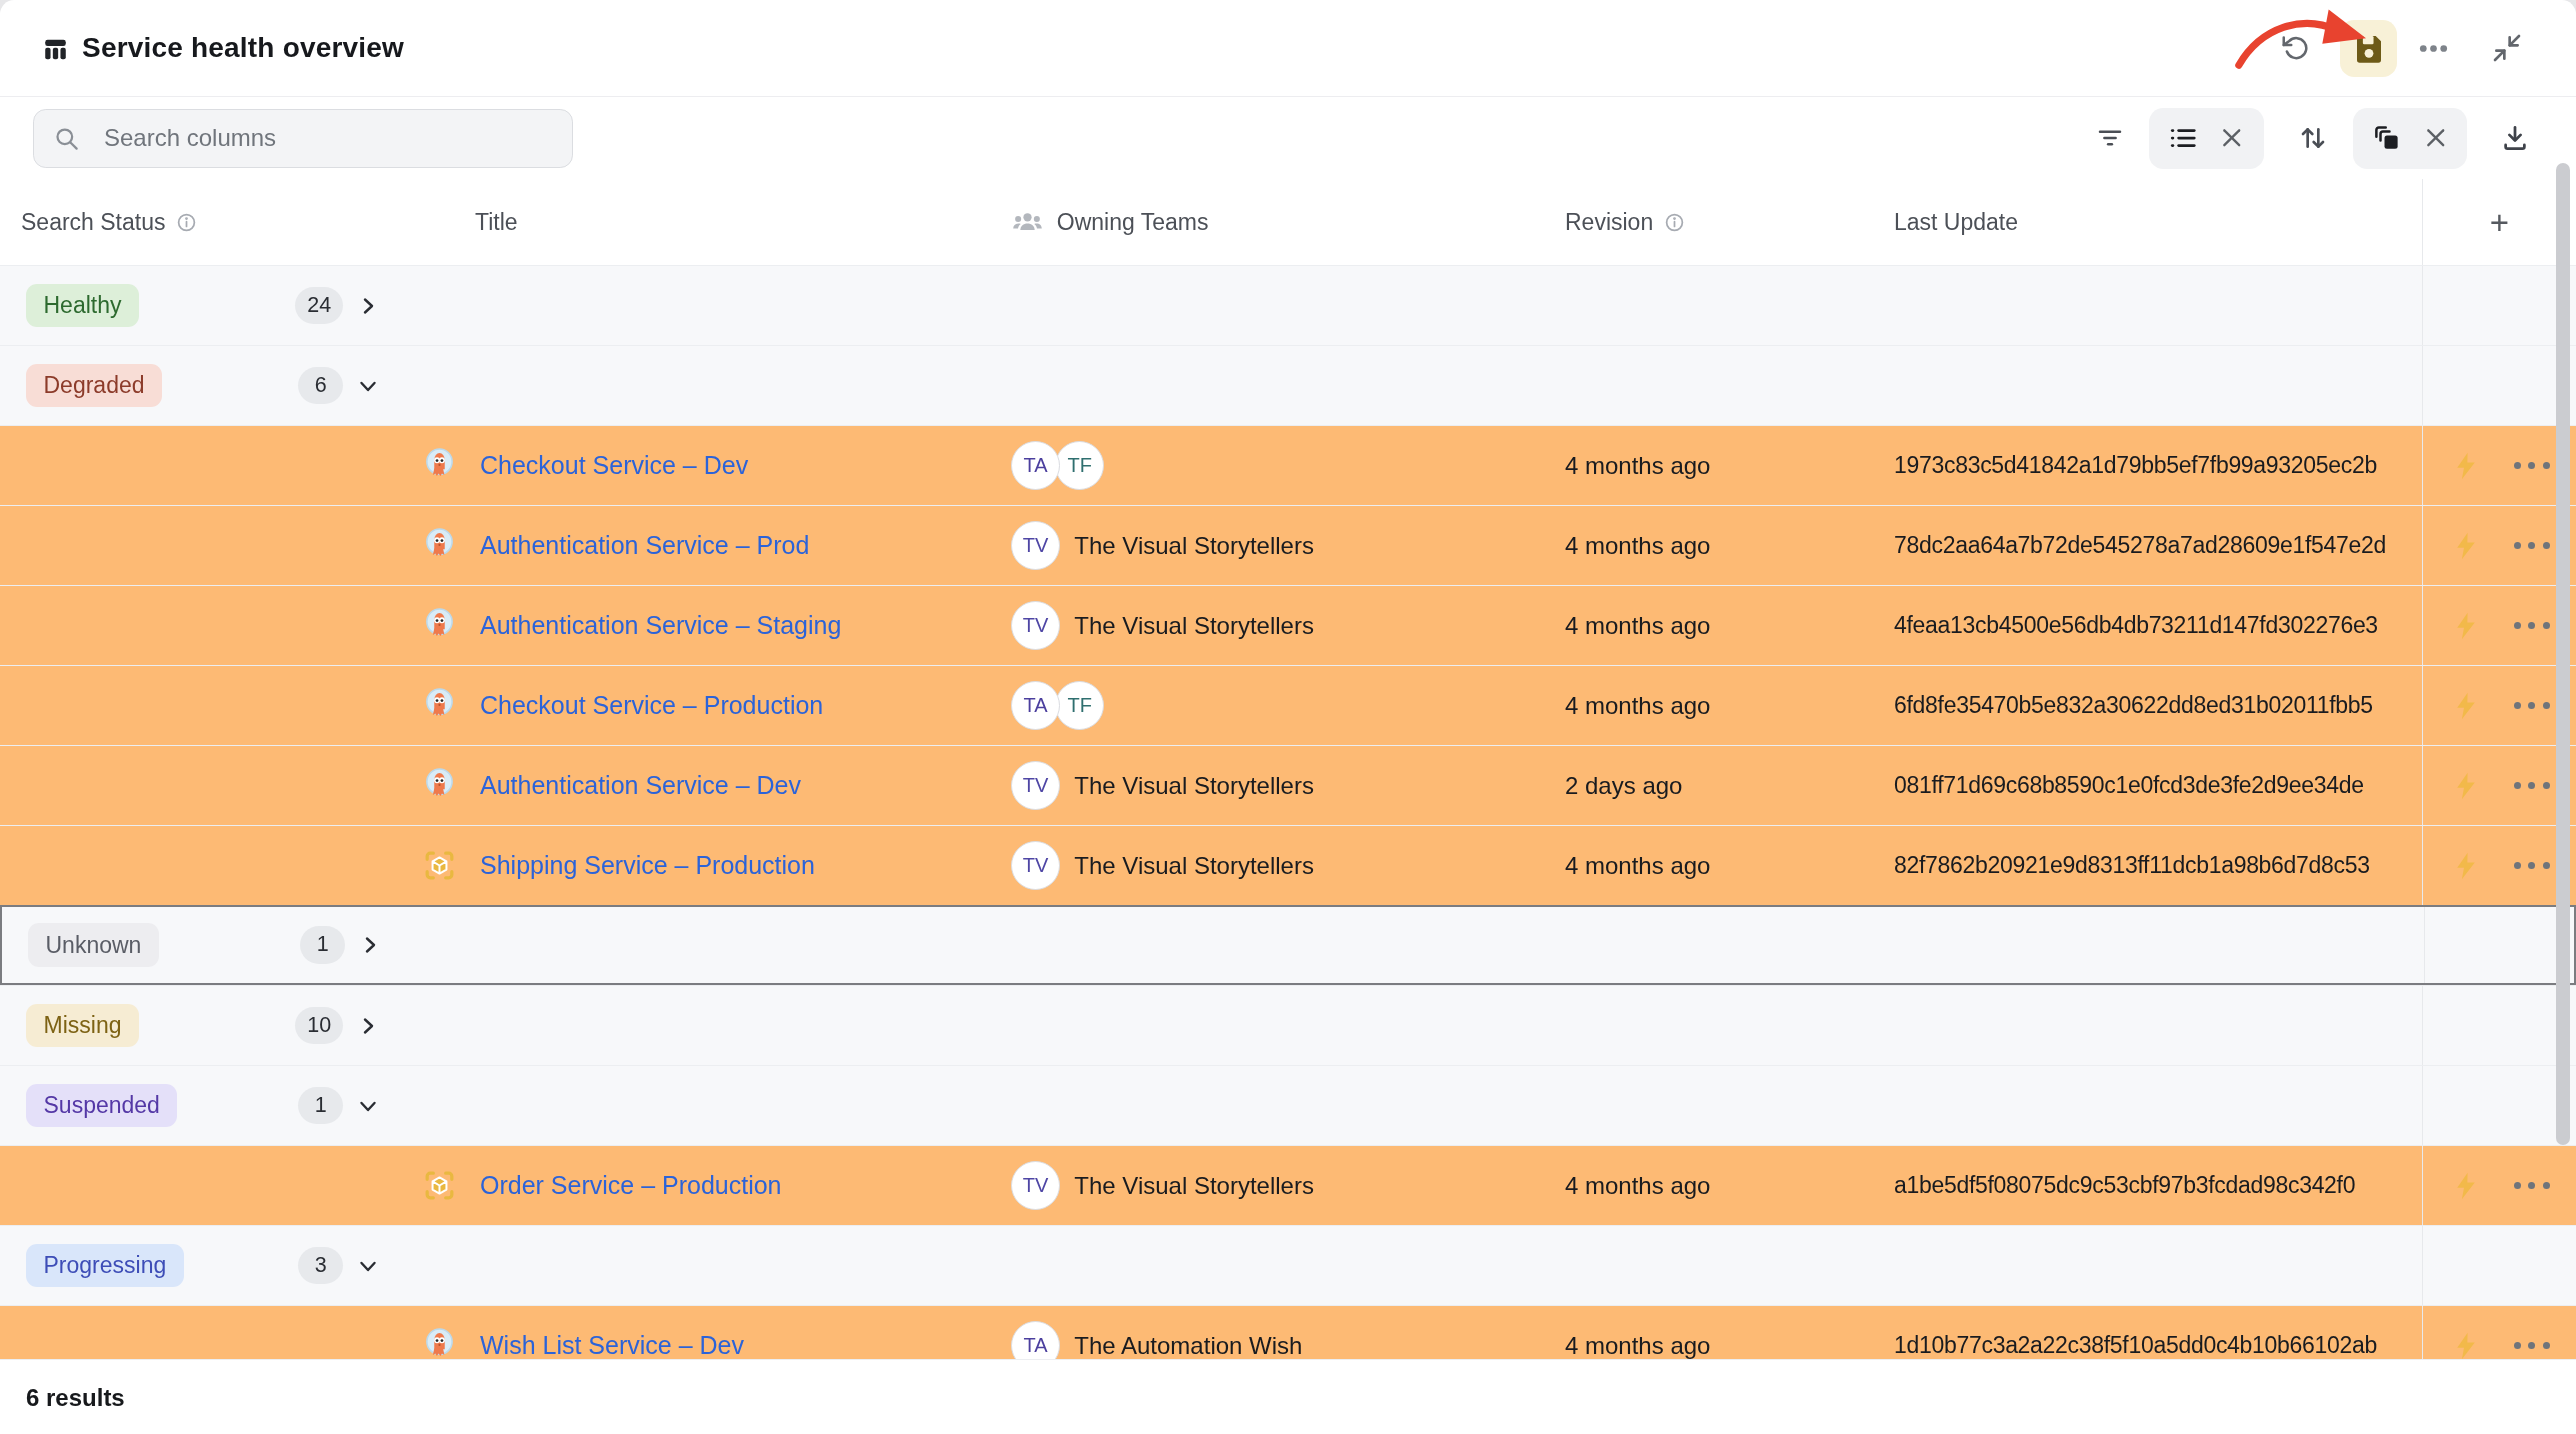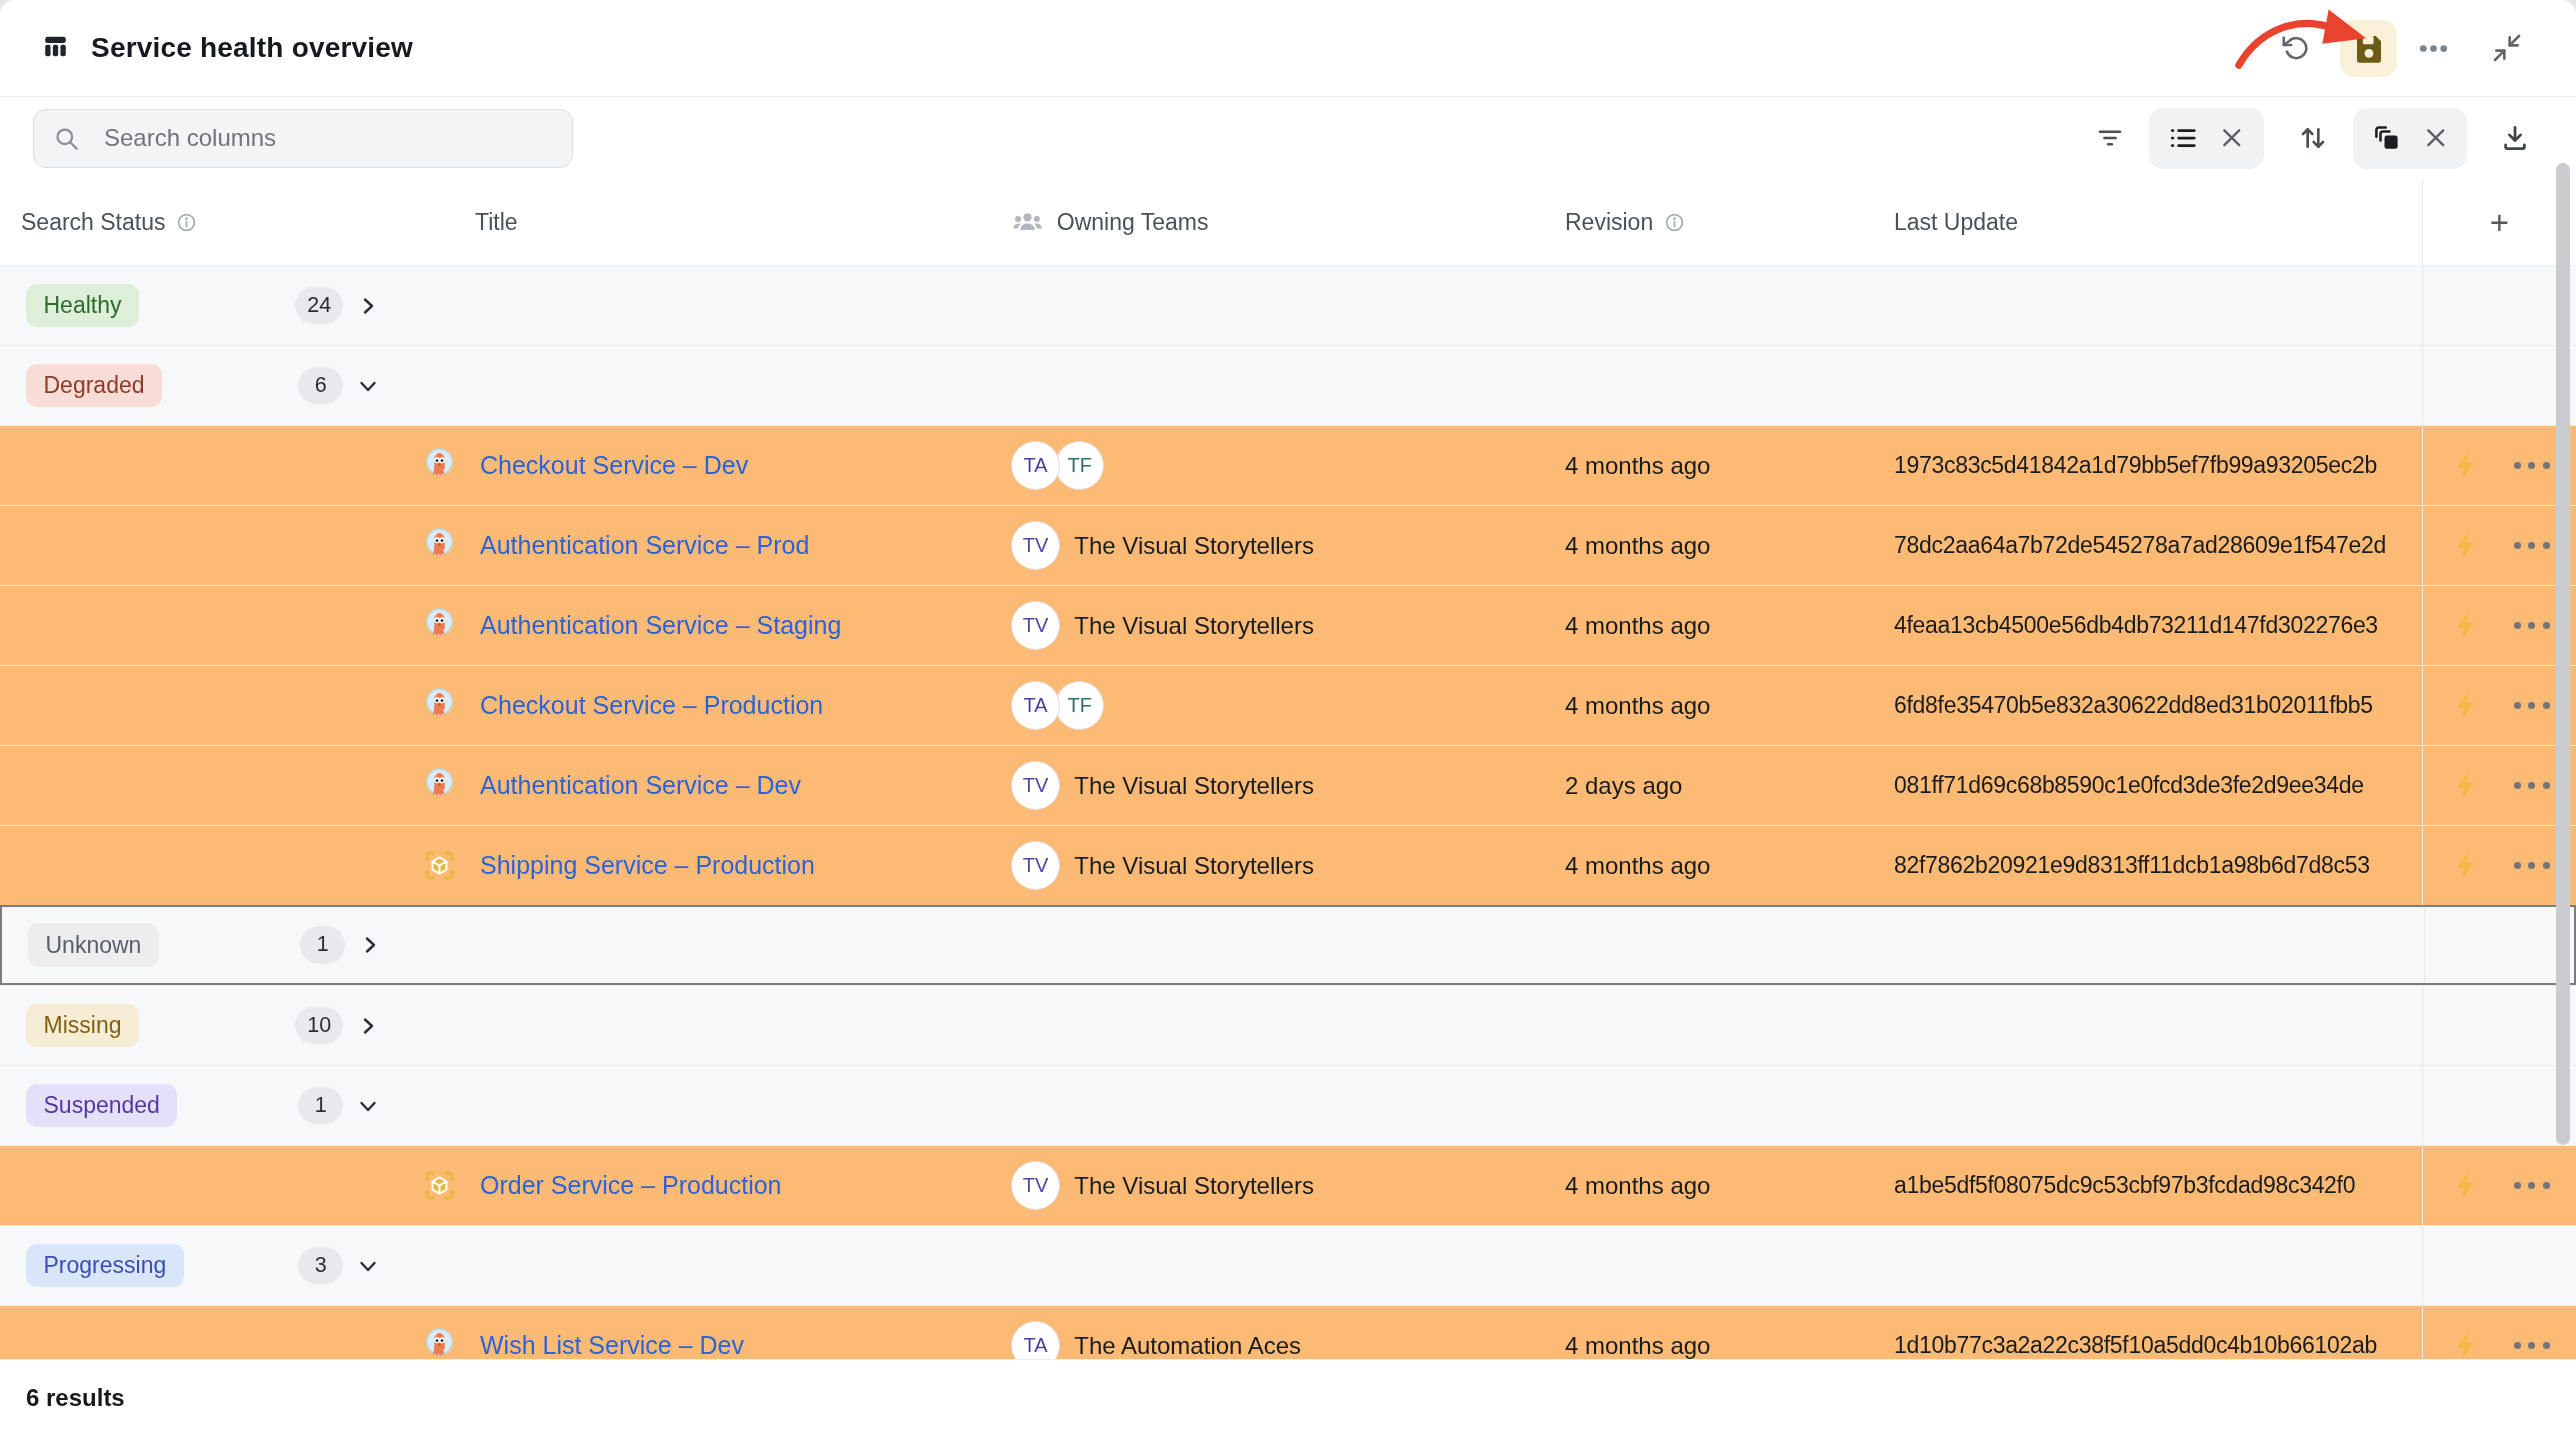--- a/index.html
+++ b/index.html
@@ -2,21 +2,21 @@
 <html style="font-size:12.8px"><head>
 <meta charset="utf-8">
 <style>
   html,body{margin:0;padding:0;background:#e7e7e9;}
   body{width:2576px;height:1435px;overflow:hidden;font-family:"Liberation Sans","DejaVu Sans",sans-serif;}
   .app{position:relative;width:2576px;height:1435px;background:#fff;border-radius:14.3px 14.3px 0 0;overflow:hidden;}
 
   
   .hdr{height:97px;display:flex;align-items:center;justify-content:space-between;
        padding:0 53px 0 41px;border-bottom:0.8px solid #ededf0;box-sizing:border-box;}
-  .hdr-left{display:flex;align-items:flex-start;gap:21px;}
+  .hdr-left{display:flex;align-items:flex-end;gap:12px;}
   .hdr-title{font-size:28px;font-weight:700;color:#17191d;letter-spacing:0.2px;}
   .hdr-right{display:flex;align-items:center;}
   .icon-btn{display:flex;align-items:center;justify-content:center;background:none;border:none;cursor:pointer;padding:0;}
   .save-btn{width:57px;height:57px;border-radius:14.3px;background:#f8f1d7;margin-left:30px;}
   .undo-btn{margin-left:0;}
   .more-btn{margin-left:19px;}
   .collapse-btn{margin-left:40px;}
 
   
   .toolbar{height:82px;display:flex;align-items:center;justify-content:space-between;
@@ -693,21 +693,21 @@
           <circle cx="12" cy="11.6" r="0.7" fill="#b5542c"></circle>
         </svg>
       </span>
 
       <span class="svc-title">Wish List Service – Dev</span>
     </div>
     <div class="cell c-teams">
       <span class="av-wrap">
             <span class="av" style="color: rgb(75, 63, 158);">TA</span>
           </span>
-      <span class="team-name">The Automation Aces</span>
+      <span class="team-name">The Automation Wish</span>
     </div>
     <div class="cell">
           <span class="upd">4 months ago</span>
         </div>
     <div class="cell">
           <span class="rev">1d10b77c3a2a22c38f5f10a5dd0c4b10b66102ab</span>
         </div>
     <div class="cell c-actions">
       <span>
         <svg width="32" height="32" viewBox="0 0 24 24" fill="#f2b94a">

